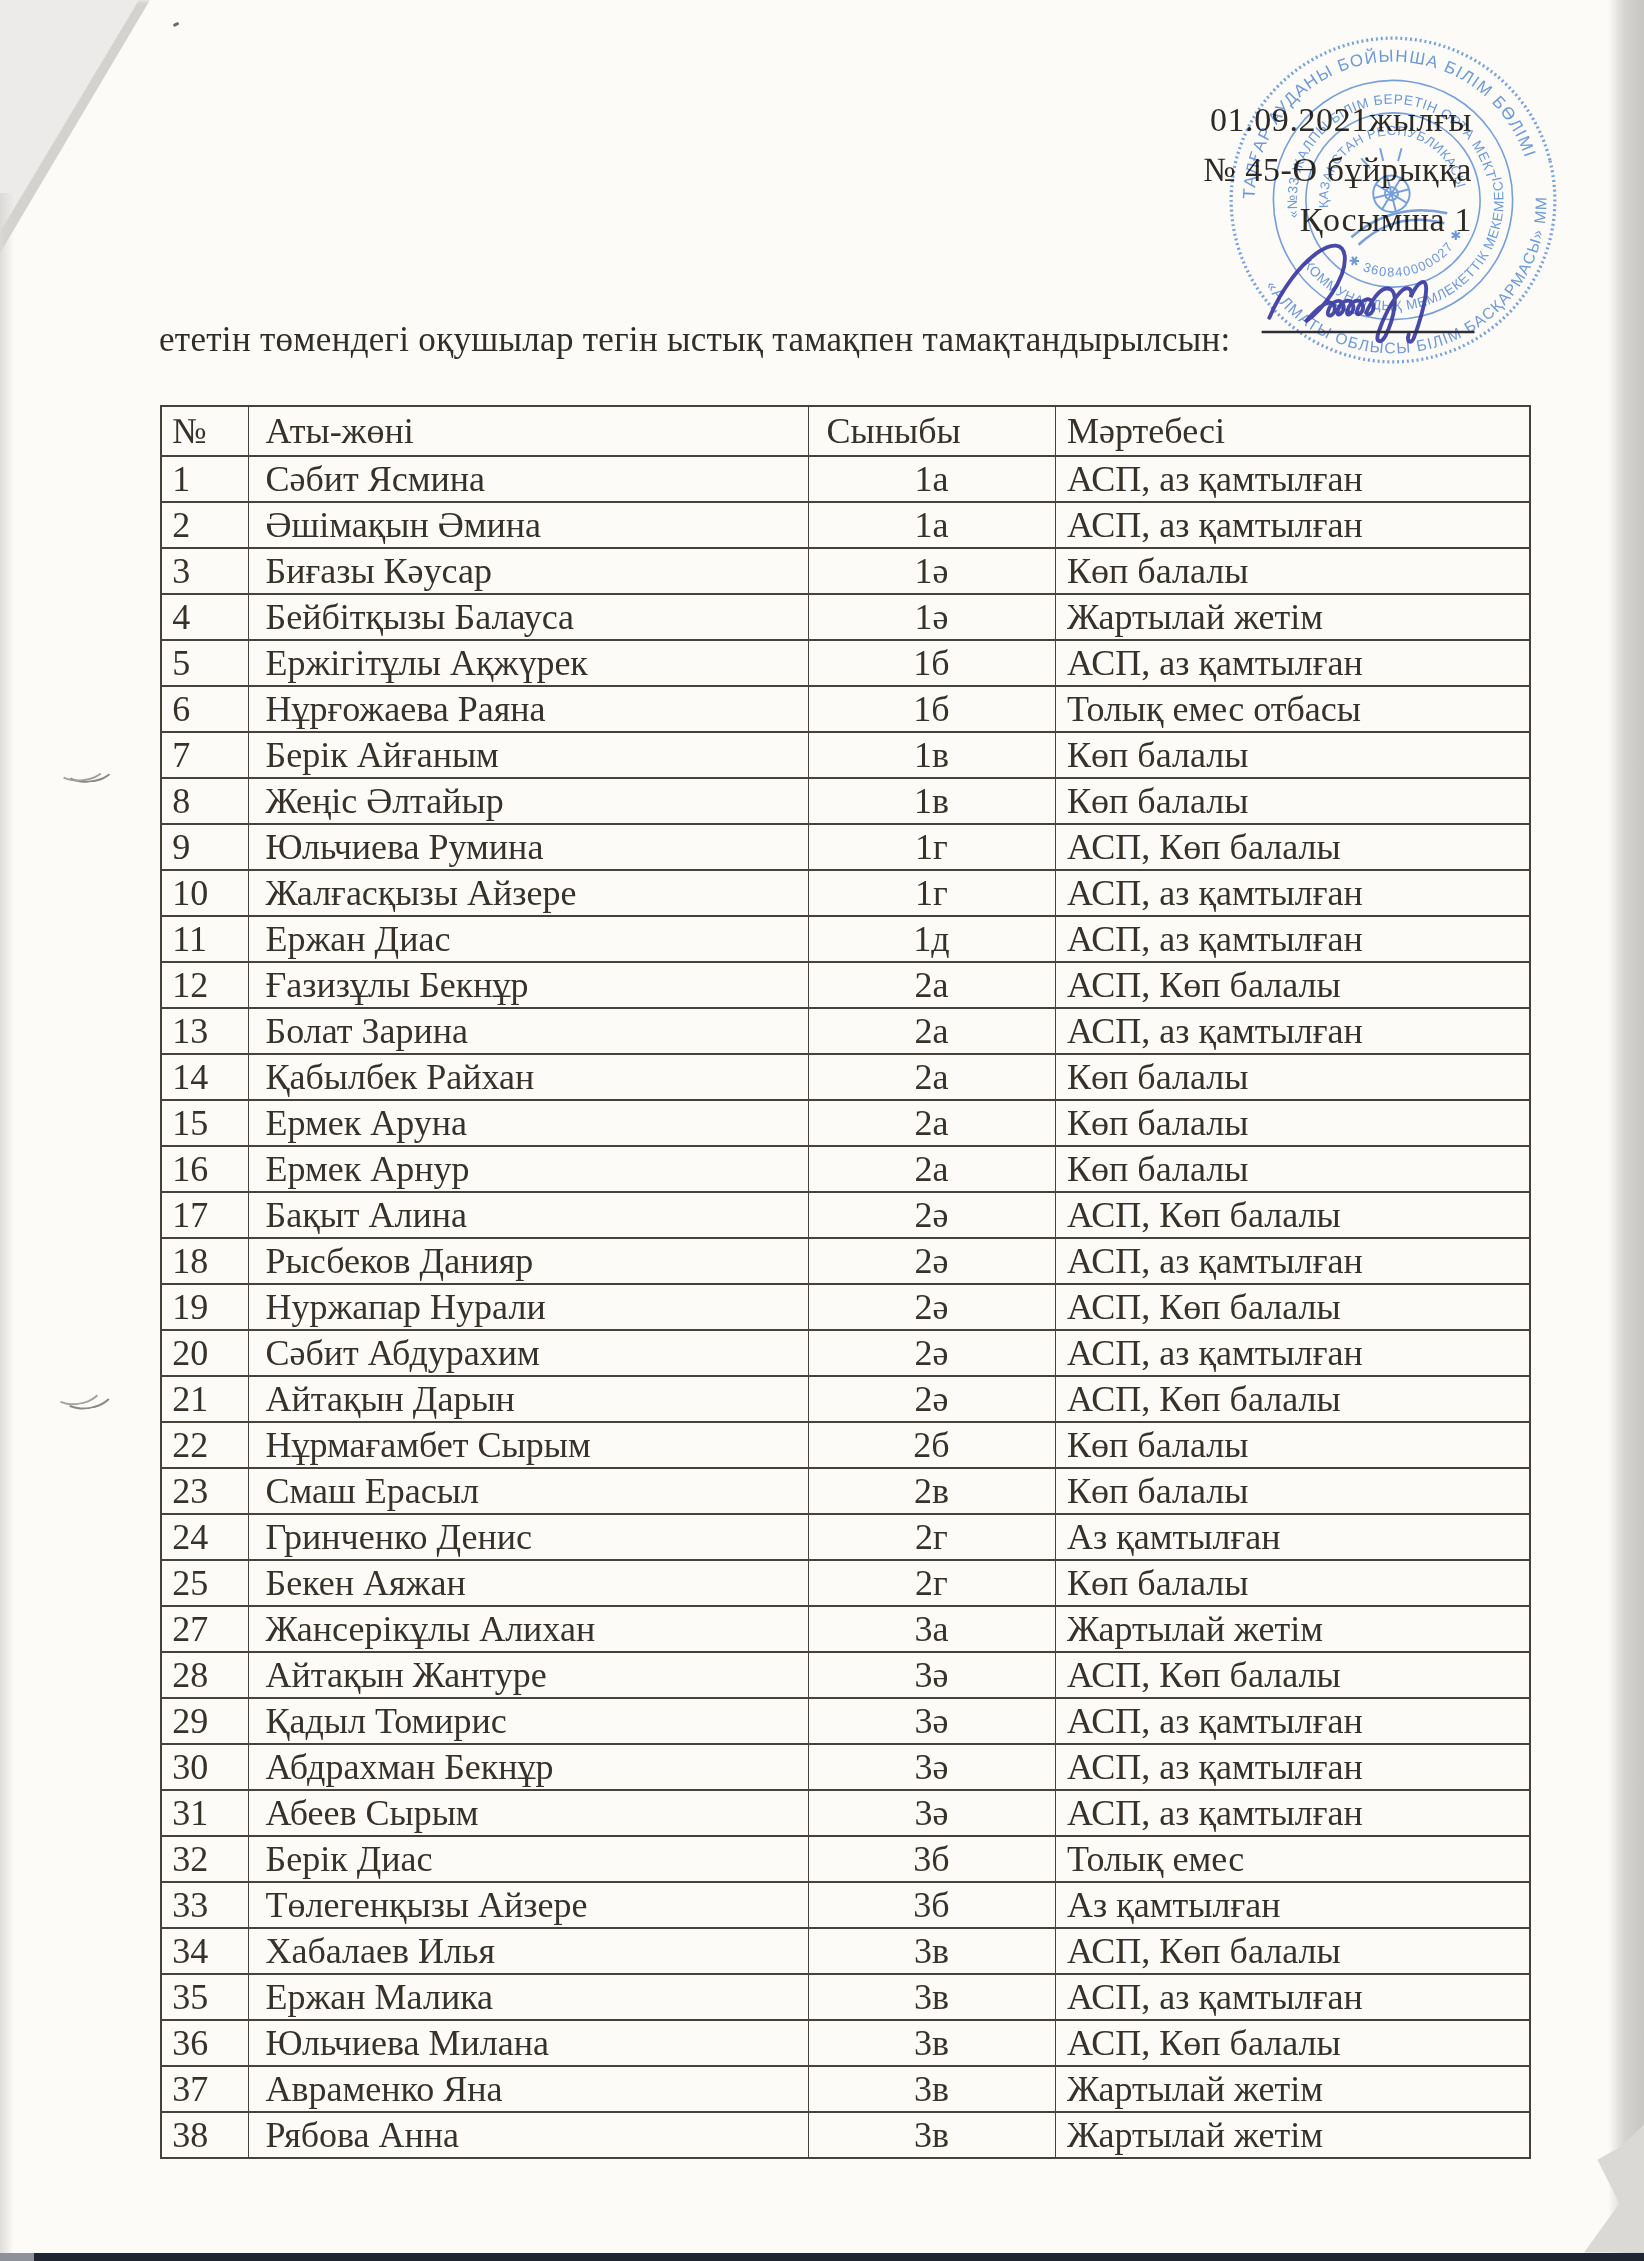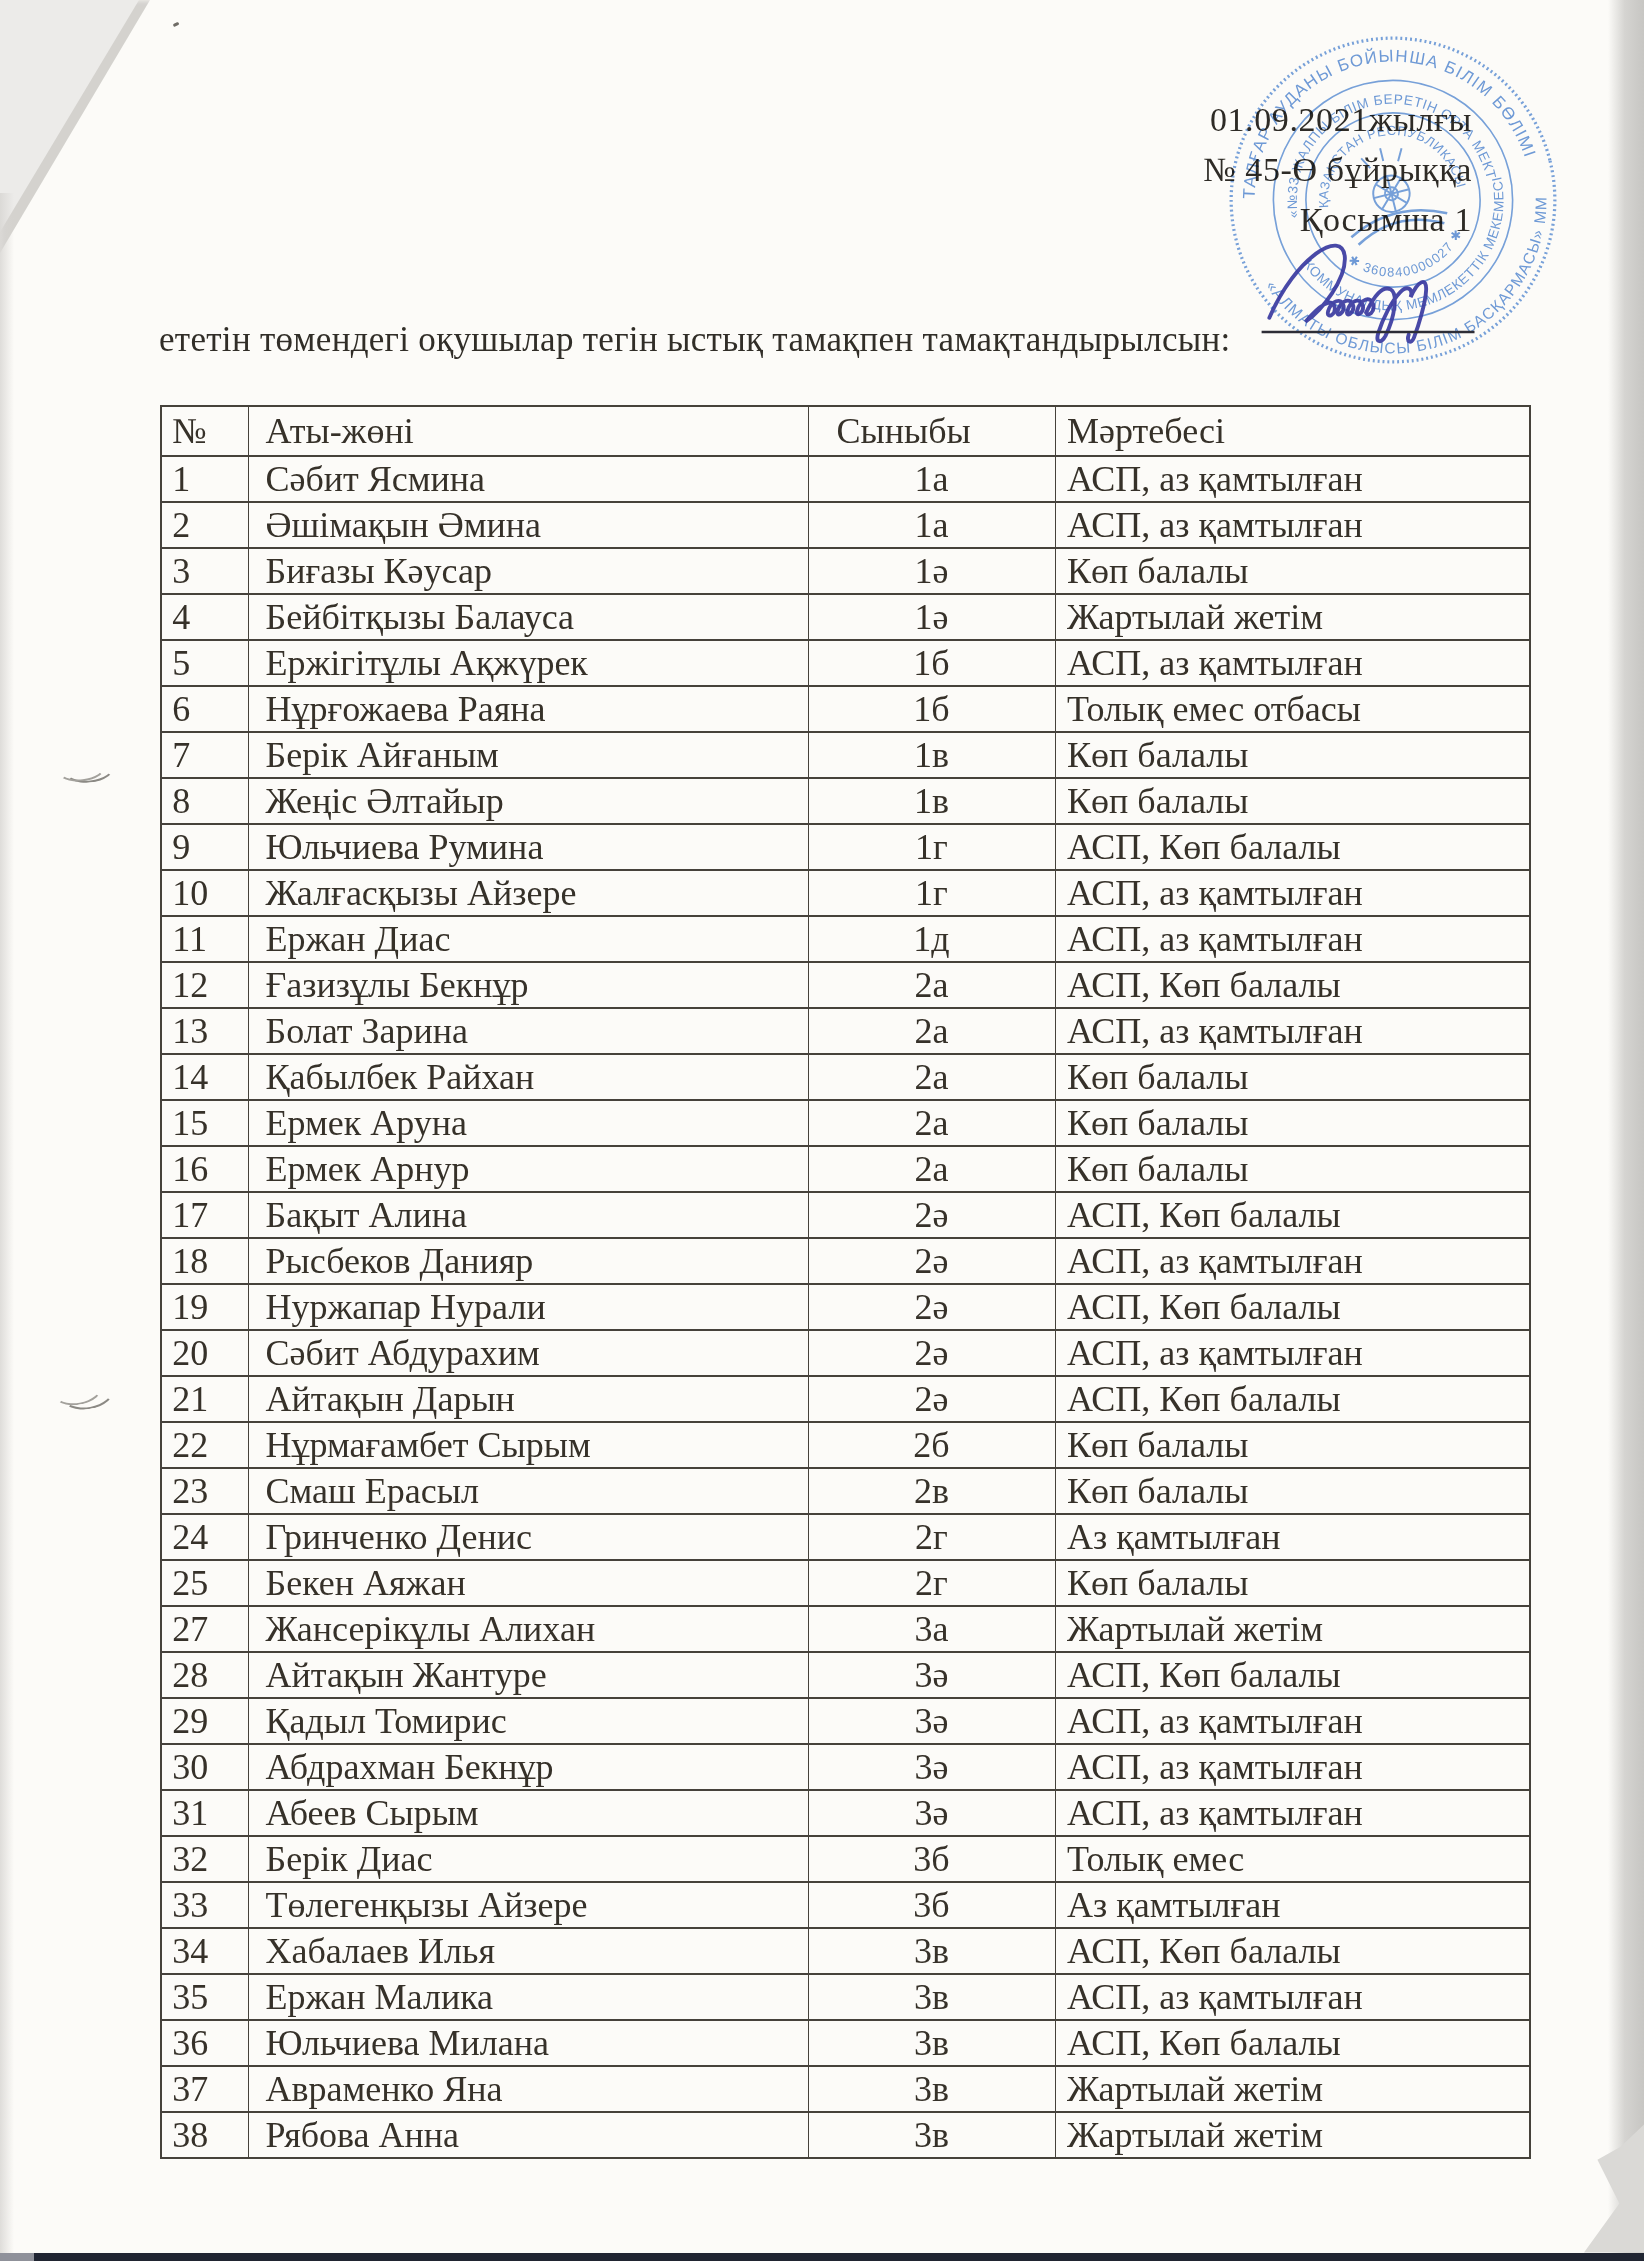--- a/index.html
+++ b/index.html
@@ -52,21 +52,21 @@
   table.students col.c1{width:560px;}
   table.students col.c2{width:247px;}
   table.students col.c3{width:475px;}
   table.students th,table.students td{
     border:1.9px solid #46423b;font-weight:normal;overflow:hidden;white-space:nowrap;}
   table.students th{height:46px;text-align:left;vertical-align:middle;}
   table.students td{height:42px;vertical-align:middle;border-top-width:2.6px;
     border-top-style:double;}
   table.students th:nth-child(1),table.students td:nth-child(1){padding-left:10.3px;}
   table.students th:nth-child(2),table.students td:nth-child(2){padding-left:17px;}
-  table.students th:nth-child(3){padding-left:28px;}
+  table.students th:nth-child(3){padding-left:18px;}
   table.students td:nth-child(3){text-align:center;}
   table.students th:nth-child(4),table.students td:nth-child(4){padding-left:11.6px;}
   table.students{border:2.6px solid #46423b;}
   
   .stamp{position:absolute;left:1224px;top:31px;width:338px;height:338px;
     mix-blend-mode:multiply;opacity:.82;}
   .signature{position:absolute;left:1250px;top:221px;width:240px;height:124px;}
 </style>
 </head>
 <body>

